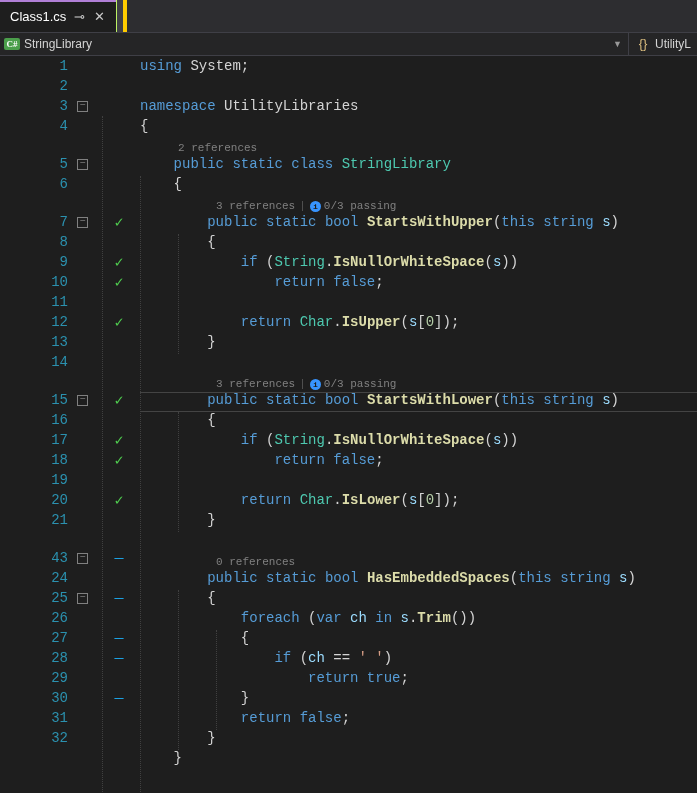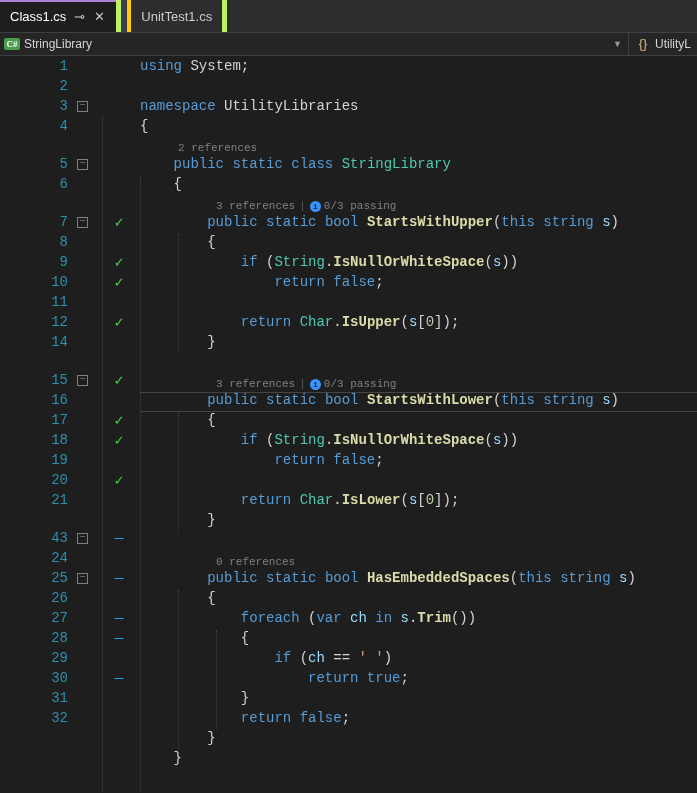--- a/index.html
+++ b/index.html
@@ -17,21 +17,21 @@
     background: #2d2d30;
     height: 32px;
     align-items: stretch;
   }
   .tab {
     display: flex;
     align-items: center;
     padding: 0 10px;
     background: #2d2d30;
     color: #ccc;
-    border-right: 5px solid #bef264;
+    border-right: 1px solid #bef264;
     font-family: 'Segoe UI', sans-serif;
     font-size: 13px;
     gap: 6px;
     position: relative;
   }
   .tab.active {
     background: #1e1e1e;
     color: #fff;
   }
   .tab.active::before {
@@ -192,23 +192,20 @@
 <body>
 
 <div class="tabs">
   <div class="tab active">
     <span>Class1.cs</span>
     <span class="pin">⊸</span>
     <span class="close">✕</span>
   </div>
   <div class="divider-v"></div>
   <div class="yellow-sep"></div>
-  <div class="tab">
-    <span>UnitTest1.cs</span>
-  </div>
 </div>
 
 <div class="breadcrumb">
   <div class="bc-left">
     <span class="bc-icon">
       <svg width="16" height="14">
           <rect x="0" y="1" width="16" height="12" rx="2" fill="#4b9e4b"></rect>
           <text x="8" y="10" font-size="9" text-anchor="middle" fill="#fff" font-family="Segoe UI" font-weight="bold">C#</text>
         </svg>
     </span>
@@ -235,20 +232,21 @@
     <div class="line" style="height:18px"></div>
     <div class="line"><span class="lineno">5</span><span class="fold">−</span></div>
     <div class="line"><span class="lineno">6</span></div>
     <div class="line" style="height:18px"></div>
     <div class="line"><span class="lineno">7</span><span class="fold">−</span><span class="mark green">✓</span></div>
     <div class="line"><span class="lineno">8</span></div>
     <div class="line"><span class="lineno">9</span><span class="mark green">✓</span></div>
     <div class="line"><span class="lineno">10</span><span class="mark green">✓</span></div>
     <div class="line"><span class="lineno">11</span></div>
     <div class="line"><span class="lineno">12</span><span class="mark green">✓</span></div>
+    <div class="line"><span class="lineno">13</span></div>
     <div class="line"><span class="lineno">14</span></div>
     <div class="line" style="height:18px"></div>
     <div class="line"><span class="lineno">15</span><span class="fold">−</span><span class="mark green">✓</span></div>
     <div class="line"><span class="lineno">16</span></div>
     <div class="line"><span class="lineno">17</span><span class="mark green">✓</span></div>
     <div class="line"><span class="lineno">18</span><span class="mark green">✓</span></div>
     <div class="line"><span class="lineno">19</span></div>
     <div class="line"><span class="lineno">20</span><span class="mark green">✓</span></div>
     <div class="line"><span class="lineno">21</span></div>
     <div class="line" style="height:18px"></div>

